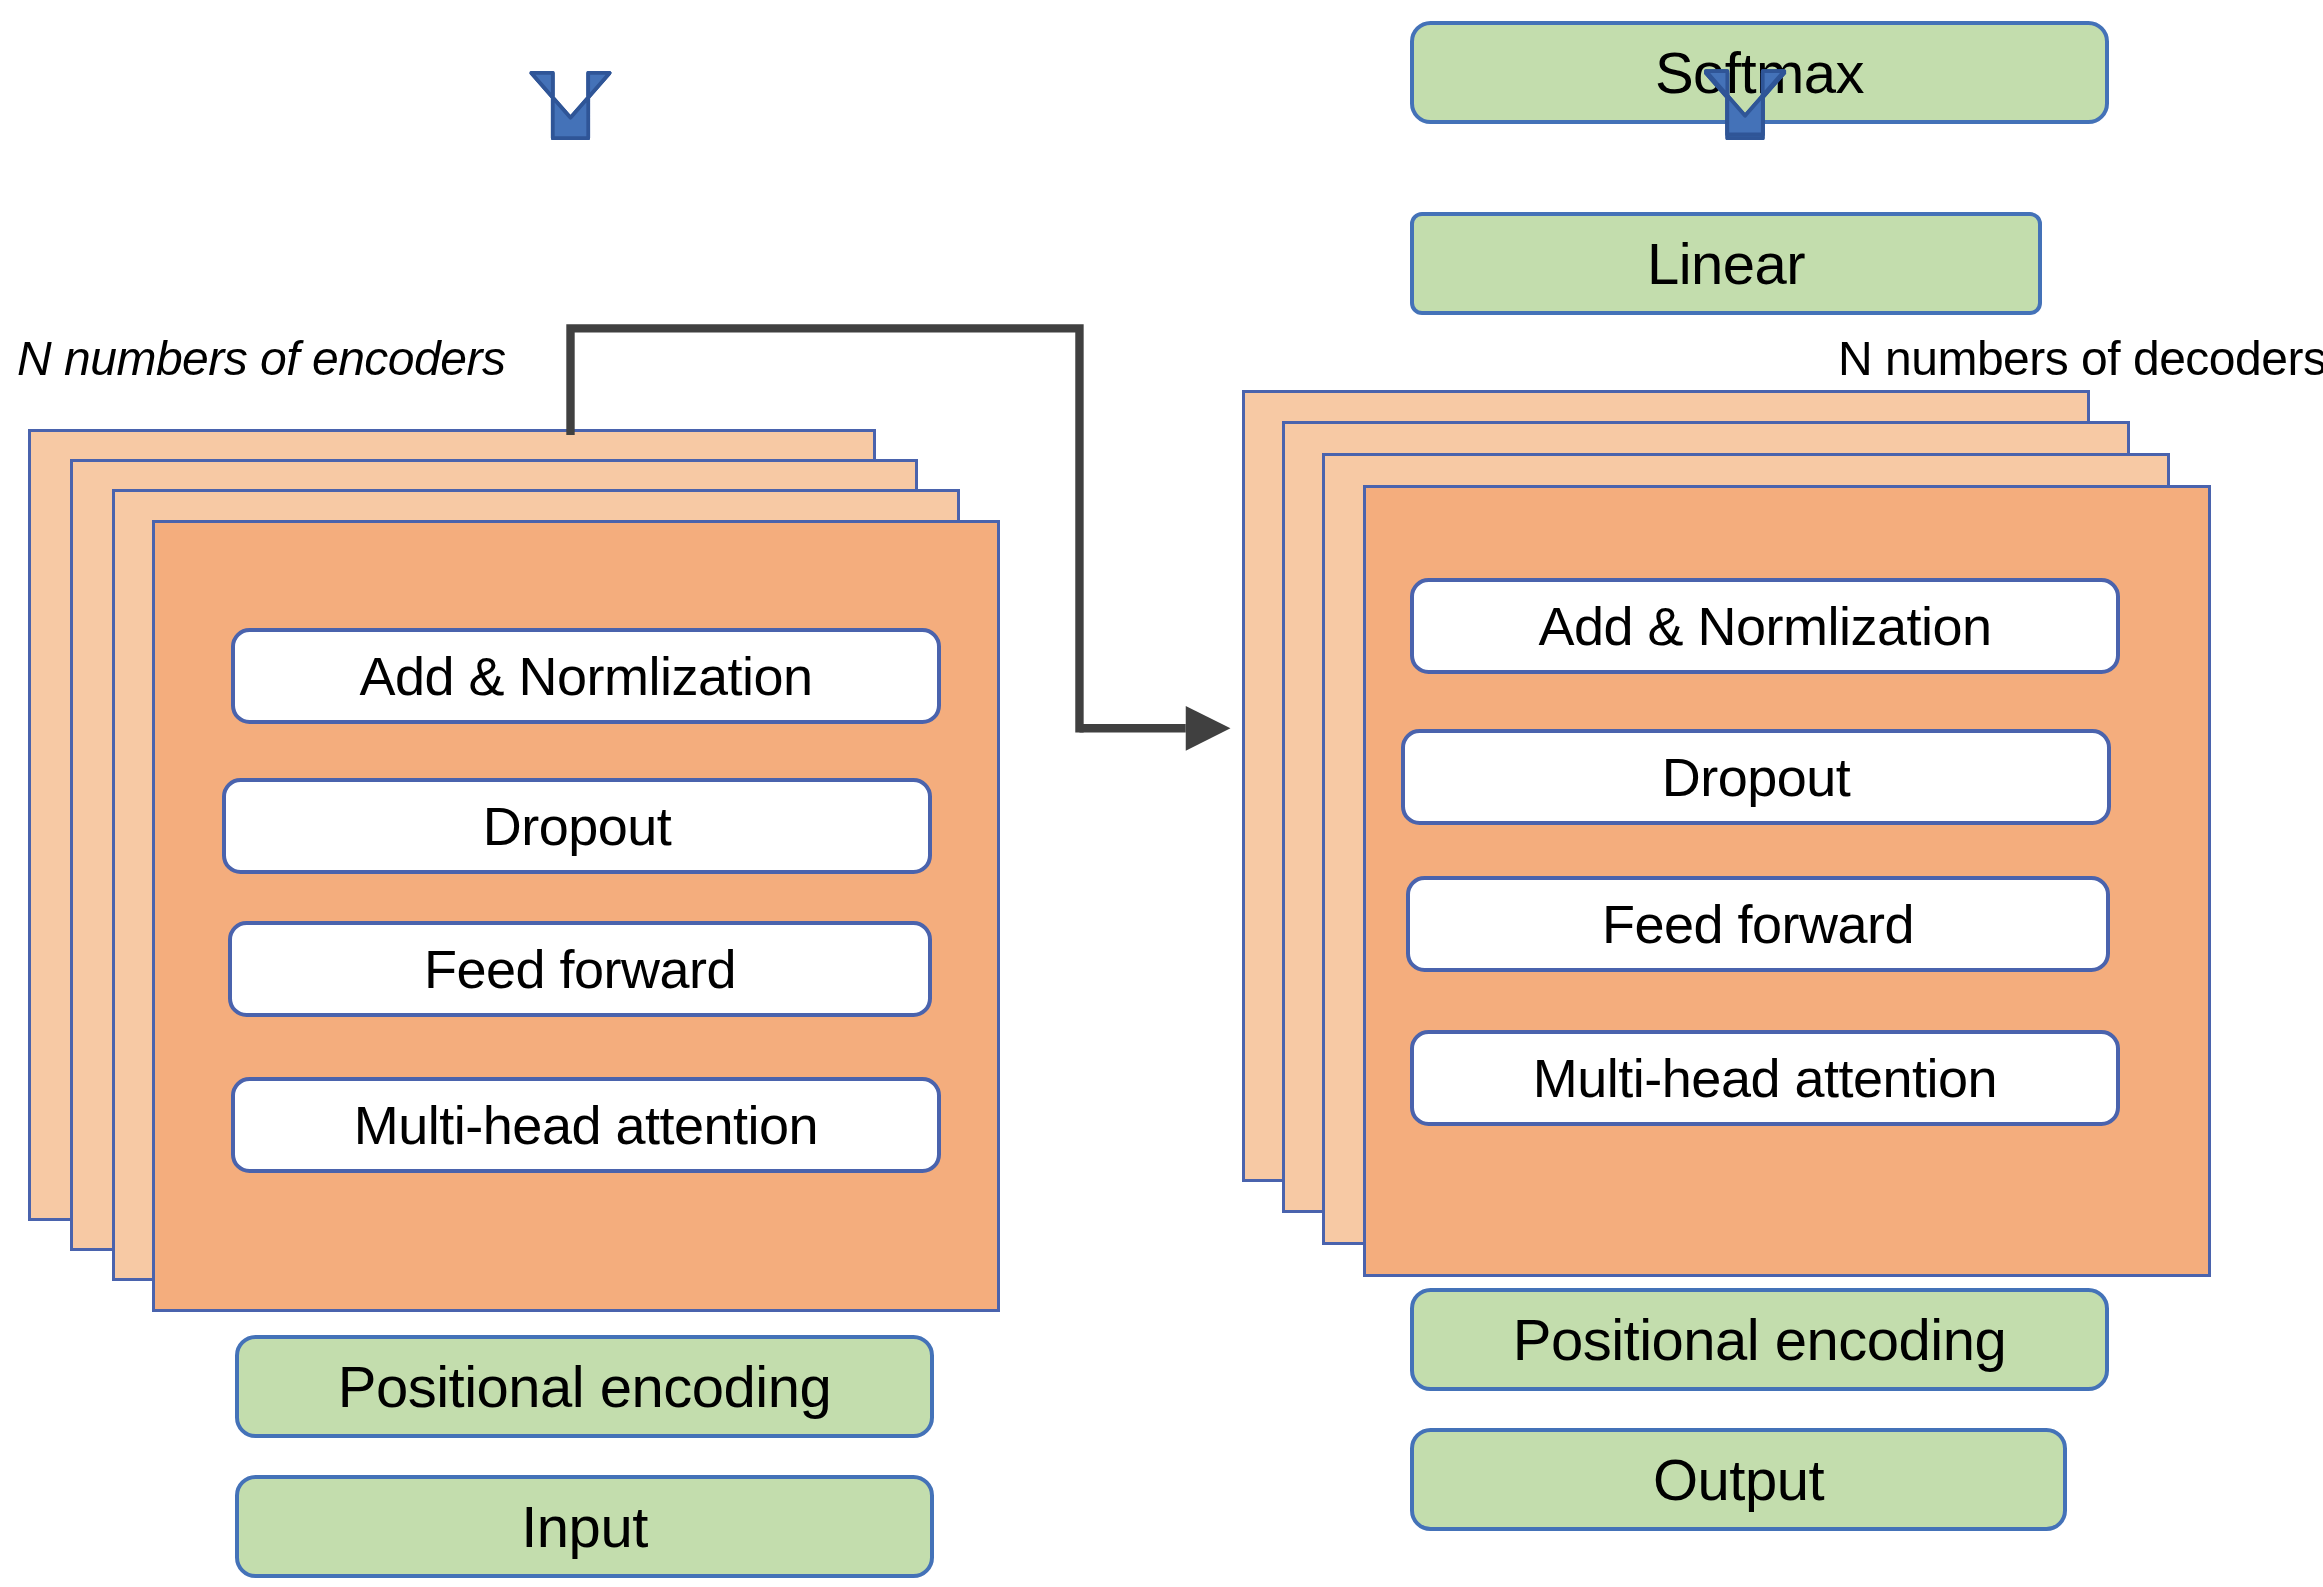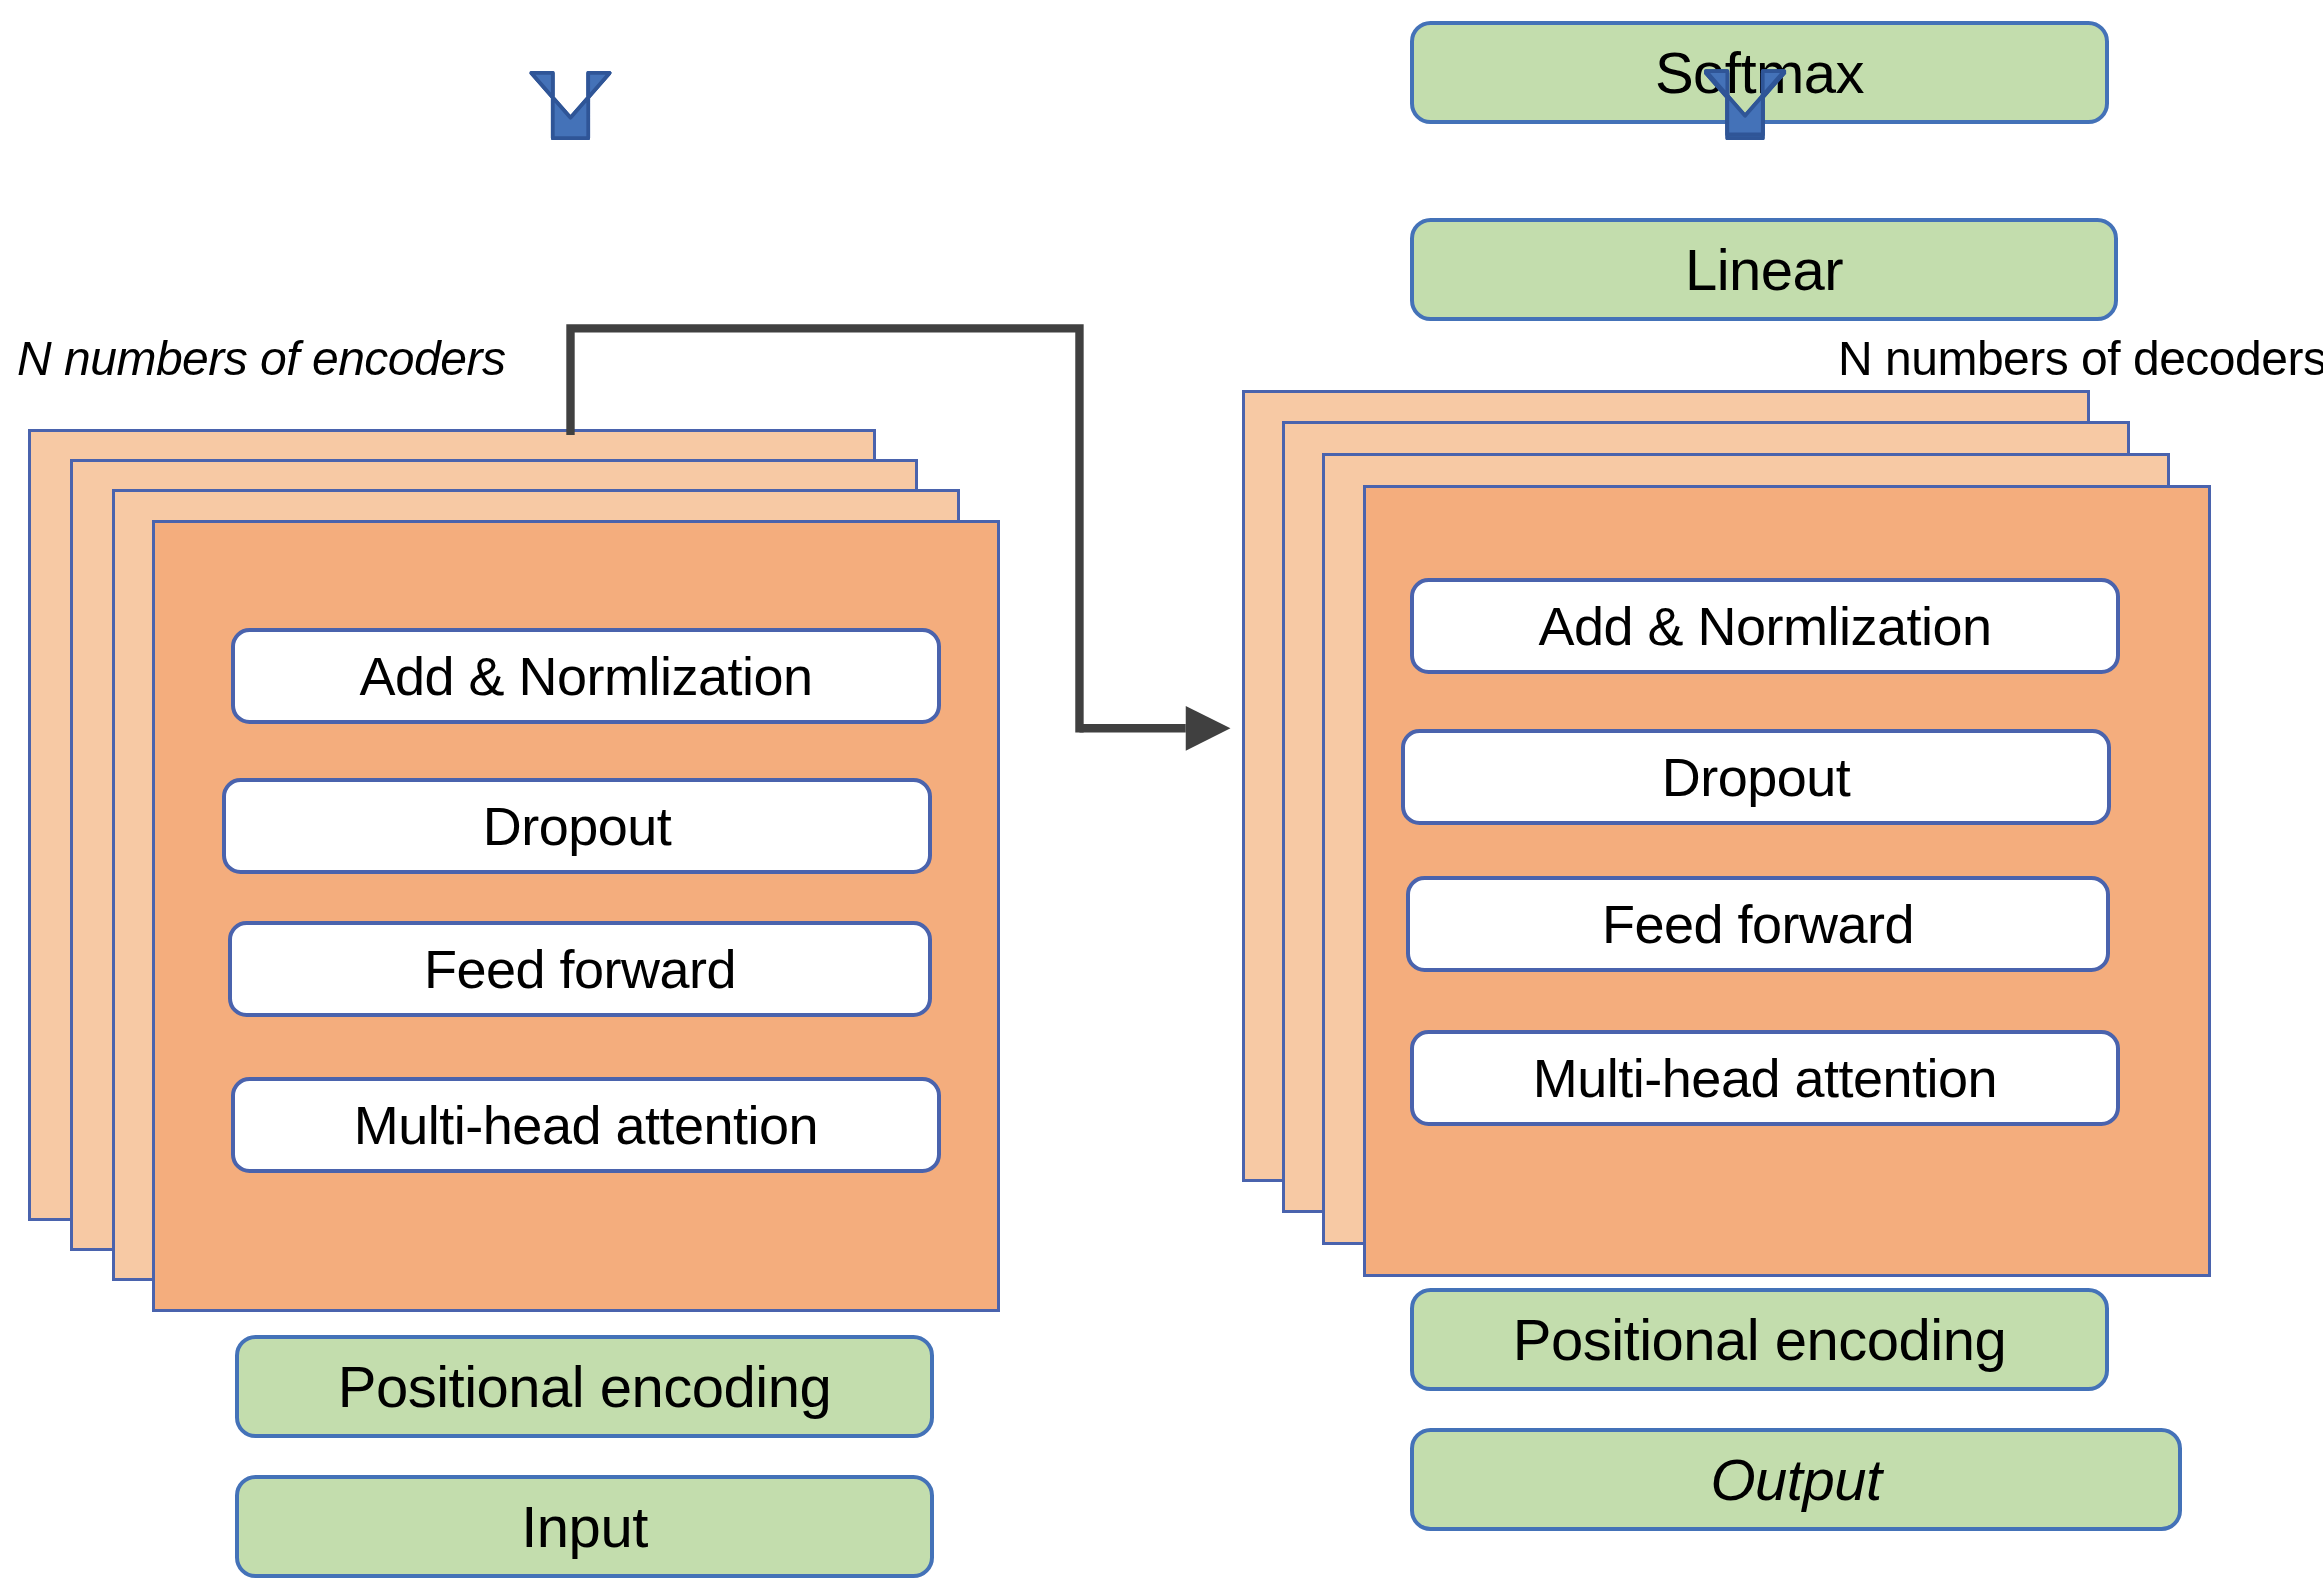--- a/index.html
+++ b/index.html
@@ -126,28 +126,28 @@
   <div class="abs white-box" style="left:1406px; top:876px; width:704px; height:96px;">
     <span>Feed forward</span>
   </div>
   <div class="abs white-box" style="left:1410px; top:1030px; width:710px; height:96px;">
     <span>Multi-head attention</span>
   </div>
 
   <div class="abs green-box" style="left:1410px; top:1288px; width:699px; height:103px;">
     <span>Positional encoding</span>
   </div>
-  <div class="abs green-box" style="left:1410px; top:1428px; width:772px; height:103px;font-style:italic;">
+  <div class="abs green-box" style="left:1410px; top:1428px; width:657px; height:103px;">
     <span>Output</span>
   </div>
 
   <div class="abs green-box" style="left:1410px; top:20.5px; width:699px; height:103px;">
     <span>Softmax</span>
   </div>
-  <div class="abs green-box" style="left:1410px; top:218px; width:708px; height:103px;">
+  <div class="abs green-box" style="left:1410px; top:212px; width:632px; height:103px;border-radius:12px;">
     <span>Linear</span>
   </div>
 
   <svg class="svg-layer interactive" viewBox="0 0 2492 1703">
 
     <polygon points="593,1438 593,1508 570,1508 612,1460 654,1508 631,1508 631,1438" fill="#4472b8" stroke="#2f5597" stroke-width="4" stroke-linejoin="round" transform="translate(0,74) scale(1,-1) translate(0,-1512)"></polygon>
 
     <polygon points="593,1292 593,1362 570,1362 612,1314 654,1362 631,1362 631,1292" fill="#4472b8" stroke="#2f5597" stroke-width="4" stroke-linejoin="round" transform="translate(0,74) scale(1,-1) translate(0,-1366)"></polygon>
 
     <polygon points="1853,1388 1853,1458 1830,1458 1872,1410 1914,1458 1891,1458 1891,1388" fill="#4472b8" stroke="#2f5597" stroke-width="4" stroke-linejoin="round" transform="translate(0,74) scale(1,-1) translate(0,-1462)"></polygon>

